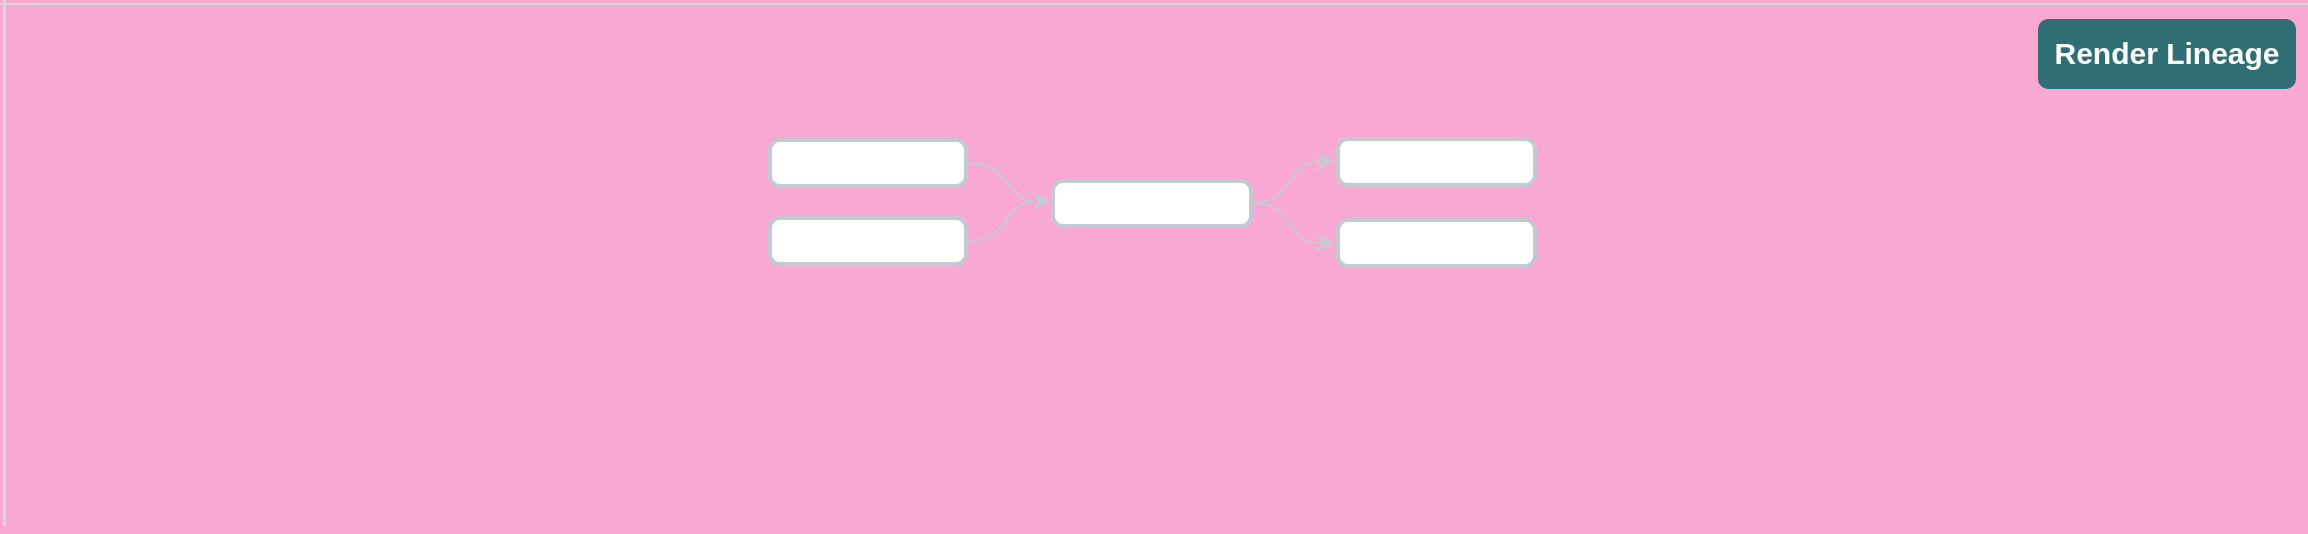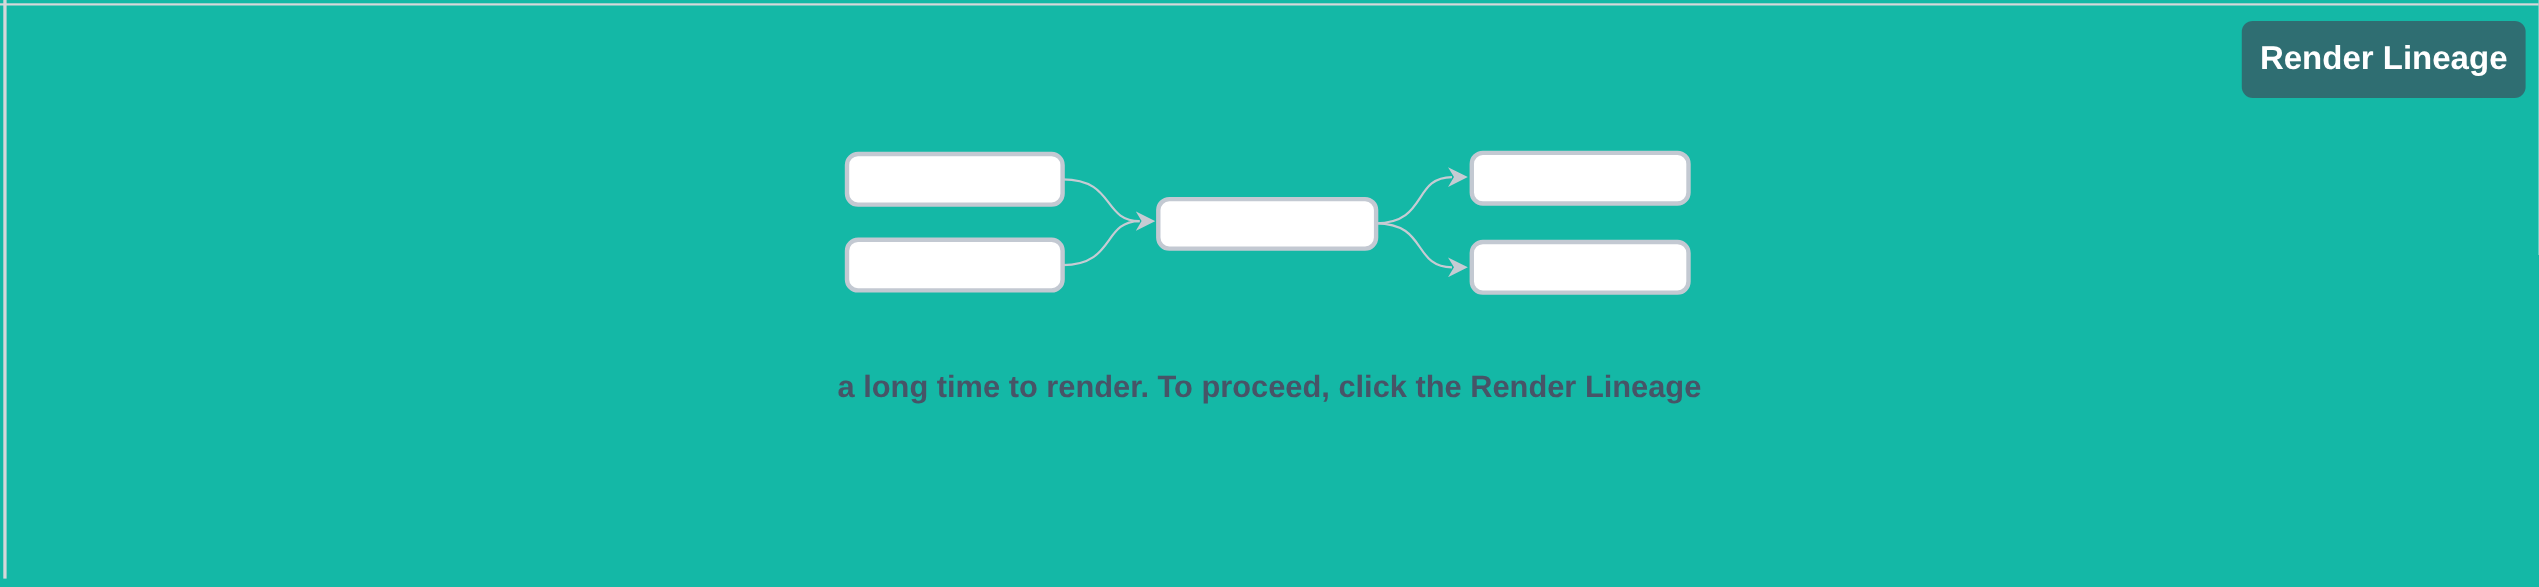--- a/index.html
+++ b/index.html
@@ -10,21 +10,21 @@
     --divider-gray: #d6d7da;
   }
   * { box-sizing: border-box; margin: 0; padding: 0; }
   html, body {
     width: 2308px; height: 534px;
     background: #ffffff;
     font-family: "Liberation Sans", sans-serif;
     overflow: hidden;
     position: relative;
   }
-  .stage { position: relative; width: 2308px; height: 534px; background:#14b8a6; }
+  .stage { position: relative; width: 2308px; height: 534px; background:#f9a8d4; }
 
   .top-divider {
     position: absolute; top: 3px; left: 0; width: 2308px; height: 2px;
     background: var(--divider-gray);
   }
   .left-divider {
     position: absolute; top: 0; left: 3px; width: 3px; height: 526px;
     background: var(--divider-gray);
   }
 
@@ -78,16 +78,15 @@
 
       <rect x="4" y="7" width="196" height="46" rx="10" fill="#ffffff" stroke="#c3c9d2" stroke-width="4"></rect>
       <rect x="4" y="85" width="196" height="46" rx="10" fill="#ffffff" stroke="#c3c9d2" stroke-width="4"></rect>
       <rect x="287" y="48" width="198" height="45" rx="10" fill="#ffffff" stroke="#c3c9d2" stroke-width="4"></rect>
       <rect x="572" y="6" width="197" height="46" rx="10" fill="#ffffff" stroke="#c3c9d2" stroke-width="4"></rect>
       <rect x="572" y="87" width="197" height="46" rx="10" fill="#ffffff" stroke="#c3c9d2" stroke-width="4"></rect>
     </svg>
   </div>
 
   <div class="warning-message">
-    <div>a long time to render. To proceed, click the Render Lineage</div>
   </div>
 
 </div>
 
 </body></html>

